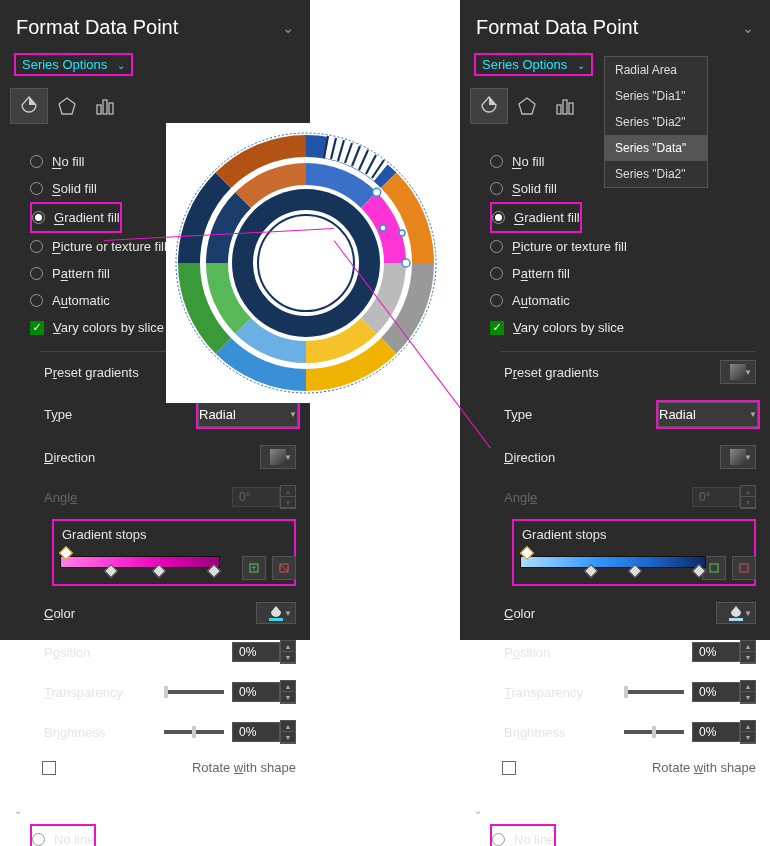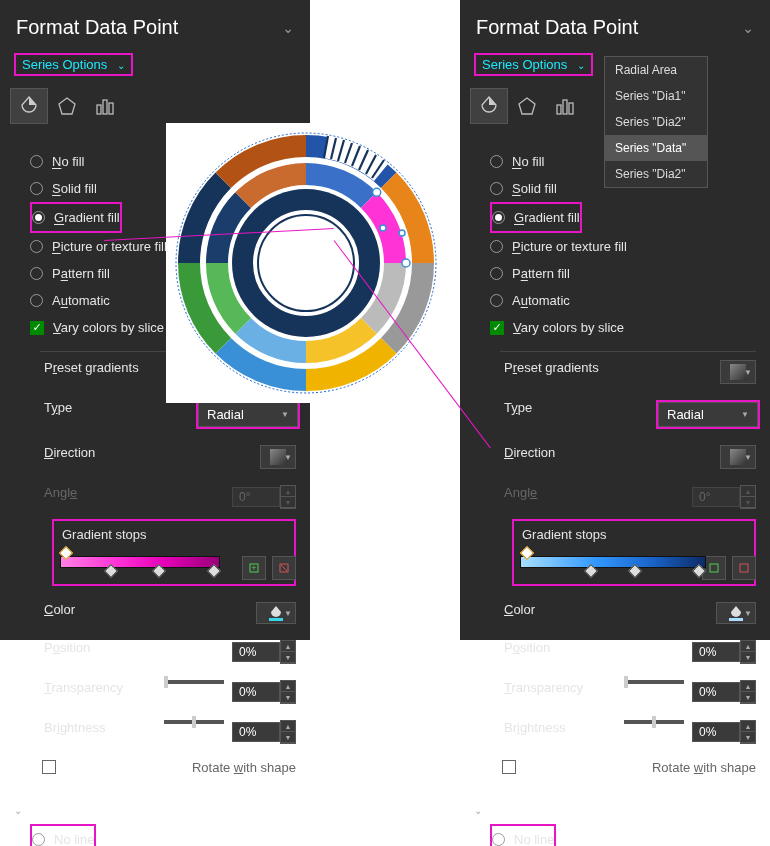--- a/index.html
+++ b/index.html
@@ -18,23 +18,23 @@
 .icon-btn.active { background: #404040; border: 1px solid #555; }
 .sect { padding: 10px 14px 0 30px; }
 .radio-row { display: flex; align-items: center; padding: 6px 0; font-size: 13px; color: #e5e5e5; }
 .radio { width: 13px; height: 13px; border: 1px solid #999; border-radius: 50%; margin-right: 9px; display: inline-flex; align-items: center; justify-content: center; }
 .radio.sel::after { content: ''; width: 7px; height: 7px; background: #fff; border-radius: 50%; }
 .radio-row u { text-decoration: underline; text-underline-offset: 2px; }
 .check-row { display: flex; align-items: center; padding: 6px 0; font-size: 13px; color: #e5e5e5; }
 .chk { width: 14px; height: 14px; background: #008a00; color: #fff; display: inline-flex; align-items: center; justify-content: center; font-size: 11px; margin-right: 9px; }
 .chk.empty { background: transparent; border: 1px solid #666; color: transparent; }
 .hr { border-top: 1px solid #444; margin: 10px 14px 0 40px; }
-.field-row { display: flex; align-items: flex-start; justify-content: space-between; padding: 8px 14px 8px 44px; font-size: 13px; color: #e5e5e5; }
+.field-row { display: flex; align-items: center; justify-content: space-between; padding: 8px 14px 8px 44px; font-size: 13px; color: #e5e5e5; }
 .field-row .lbl { flex: 1; }
-.dropdown { background: #3a3a3a; border: 1px solid #555; color: #fff; padding: 4px 8px; min-width: 100px; display: flex; align-items: center; justify-content: space-between; font-size: 13px; }
+.dropdown { background: #3a3a3a; border: 1px solid #555; color: #fff; padding: 4px 0; min-width: 100px; display: flex; align-items: center; justify-content: space-between; font-size: 13px; }
 .dropdown .tri { font-size: 8px; color: #aaa; margin-left: 8px; }
 .swatch-dd { width: 36px; height: 24px; background: #3a3a3a; border: 1px solid #555; display: flex; align-items: center; justify-content: center; position: relative; }
 .swatch-dd .tri { position: absolute; right: 3px; font-size: 8px; color: #aaa; }
 .grad-sw { width: 16px; height: 16px; background: linear-gradient(135deg,#888,#333); }
 .stops-box { margin: 2px 14px 4px 52px; padding: 4px 6px 8px 6px; }
 .stops-lbl { font-size: 13px; color: #e5e5e5; padding: 2px 0 6px 2px; }
 .stops-bar-row { display: flex; align-items: center; gap: 6px; }
 .slide-wrap { position: relative; width: 160px; height: 28px; }
 .slide-track { position: absolute; top: 8px; left: 0; right: 0; height: 12px; border: 1px solid #111; }
 .slide-track.magenta { background: linear-gradient(90deg,#ff80e5 0%,#ff33d6 35%,#e600b8 65%,#990078 100%); }

